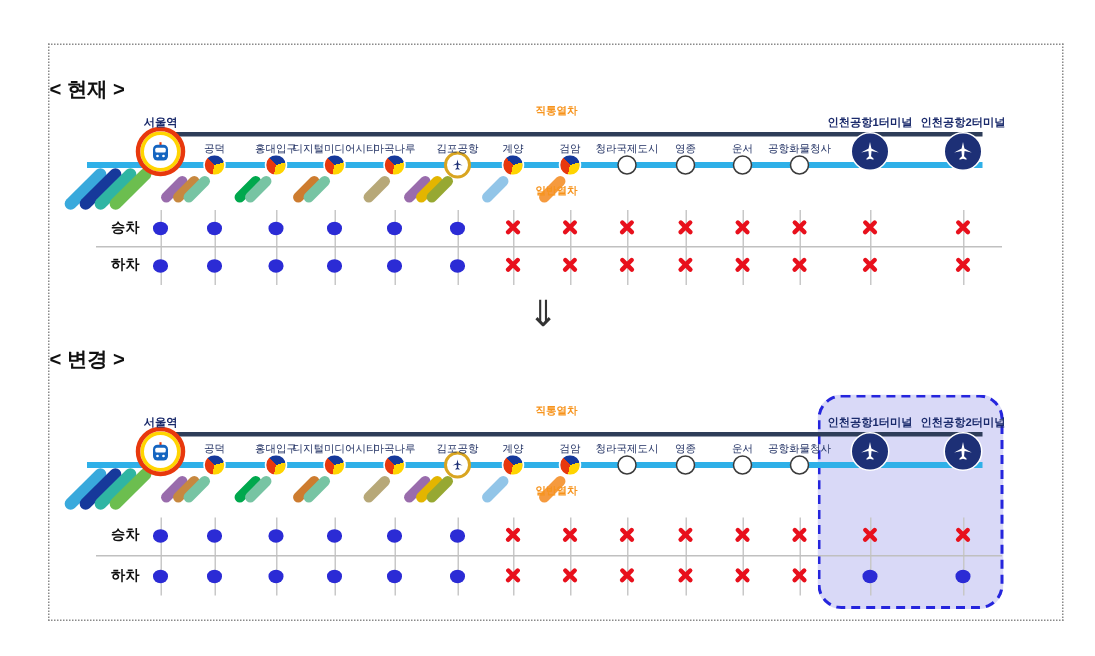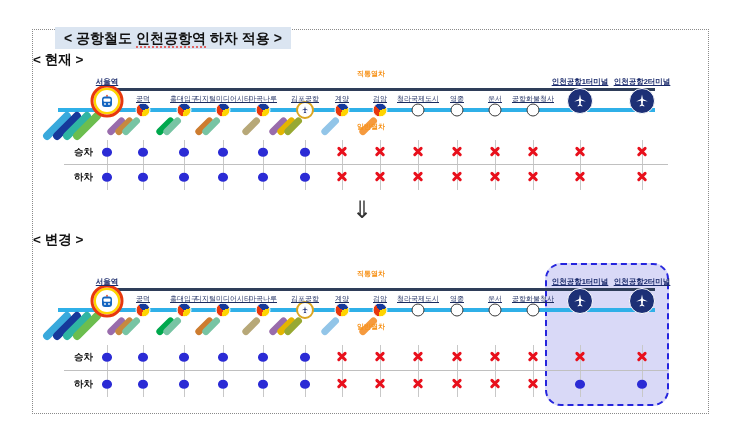--- a/index.html
+++ b/index.html
@@ -8,21 +8,21 @@
   .abs{position:absolute;}
   .frame{left:32px;top:29px;width:675px;height:383px;border:1px dotted #8a8a8a;}
   .title-band{left:55px;top:27px;height:22px;line-height:22px;padding:0 9px;background:#dbe5f1;
               font-size:14px;font-weight:bold;color:#111;white-space:nowrap;z-index:5;}
   .title-band .hl{border-bottom:2px dotted #e06666;}
   .sec-heading{font-size:13.5px;font-weight:bold;color:#111;white-space:nowrap;}
   .big-arrow{font-size:24px;color:#333;line-height:1;}
   .rail-navy{height:3px;background:#2e3d59;z-index:1;}
   .rail-blue{height:4.5px;background:#2fb0e8;z-index:1;}
   .line-label{font-size:7px;font-weight:bold;color:#f7941d;white-space:nowrap;z-index:3;}
-  .st-label{font-size:7px;color:#1a2a5e;white-space:nowrap;transform:translateX(-50%);z-index:4;text-decoration:underline;}
+  .st-label{font-size:7px;color:#1a2a5e;white-space:nowrap;transform:translateX(-50%);z-index:4;}
   .st-label.big{font-weight:bold;font-size:7.5px;color:#1a2a6b;}
   .circle{border-radius:50%;transform:translate(-50%,-50%);z-index:3;}
   .c-transfer{width:13px;height:13px;
      background:conic-gradient(from 315deg,#16399b 0 33%,#ffd400 33% 66%,#e8380d 66% 100%);
      border:1px solid #fff;}
   .c-plain{width:11px;height:11px;background:#fff;border:1.8px solid #3a3a3a;}
   .c-gimpo{width:14px;height:14px;background:#fff;border:2px solid #d9a520;
      display:flex;align-items:center;justify-content:center;}
   .c-airport{width:24px;height:24px;background:#1d3076;border:1.5px solid #fff;
      display:flex;align-items:center;justify-content:center;}
@@ -40,23 +40,20 @@
      border-radius:2px;}
   .mark-x i.a{transform:rotate(45deg);} .mark-x i.b{transform:rotate(-45deg);}
   .hl-box{background:#d9d9f7;border:2px dashed #2525dd;border-radius:16px;z-index:0;}
 </style>
 </head>
 <body>
 
 <div id="stage">
   <div class="abs frame"></div>
 
-  <div class="abs title-band">
-    <span>&lt; 공항철도 </span><span class="hl">인천공항역</span><span> 하차 적용 &gt;</span>
-  </div>
 
   <div class="abs sec-heading" style="left:33px;top:51px;">&lt; 현재 &gt;</div>
 
   <div class="abs big-arrow" style="left:352px;top:198px;">⇓</div>
 
   <div class="abs sec-heading" style="left:33px;top:231px;">&lt; 변경 &gt;</div>
 
   <div id="diagram-current">
       <div class="abs rail-navy" style="left: 107px; top: 87.5px; width: 548px;"></div>
       <div class="abs rail-blue" style="left: 58px; top: 107.8px; width: 597px;"></div>

